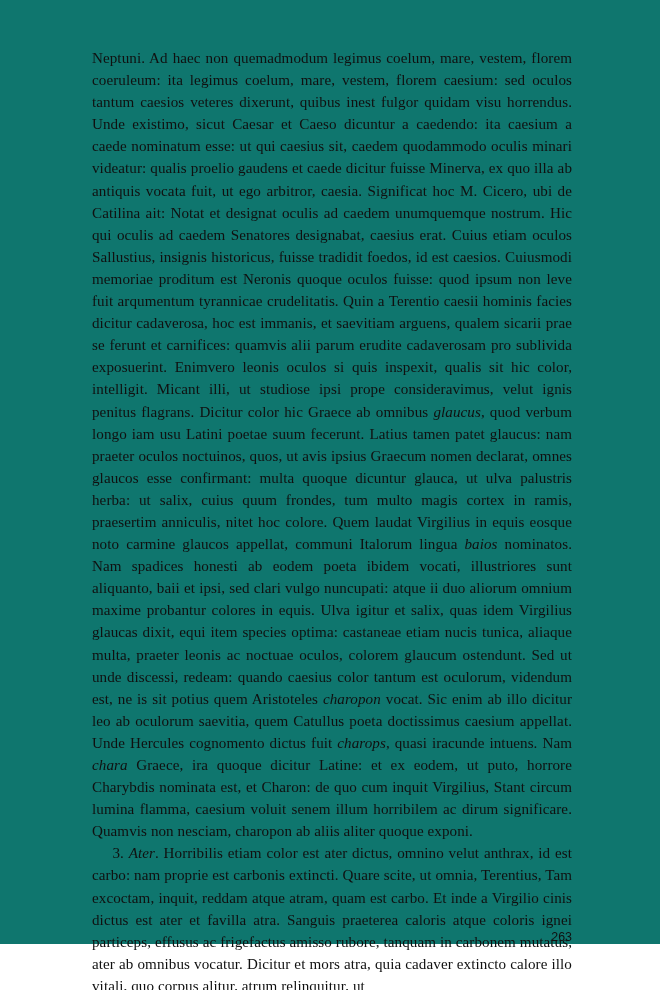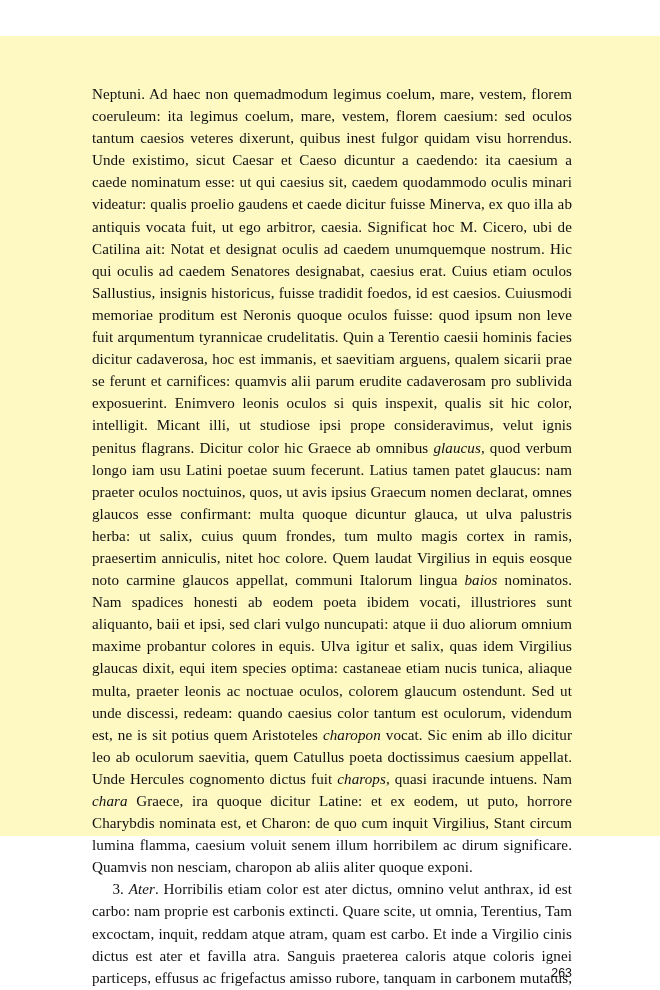--- a/index.html
+++ b/index.html
@@ -12,23 +12,22 @@
     height: 990px;
     position: relative;
     font-family: "Liberation Serif", "DejaVu Serif", serif;
     color: #000000;
     overflow: hidden;
   }
   #page {
     position: absolute;
     left: 0; top: 0;
     width: 660px;
-    height: 800px;
-    background: #fef9c3;
-    margin-top: 36px;
+    height: 944px;
+    background: #0f766e;
   }
   #textblock {
     position: absolute;
     left: 92px;
     top: 47px;
     width: 480px;
   }
   p.para {
     margin: 0;
     padding: 0;

